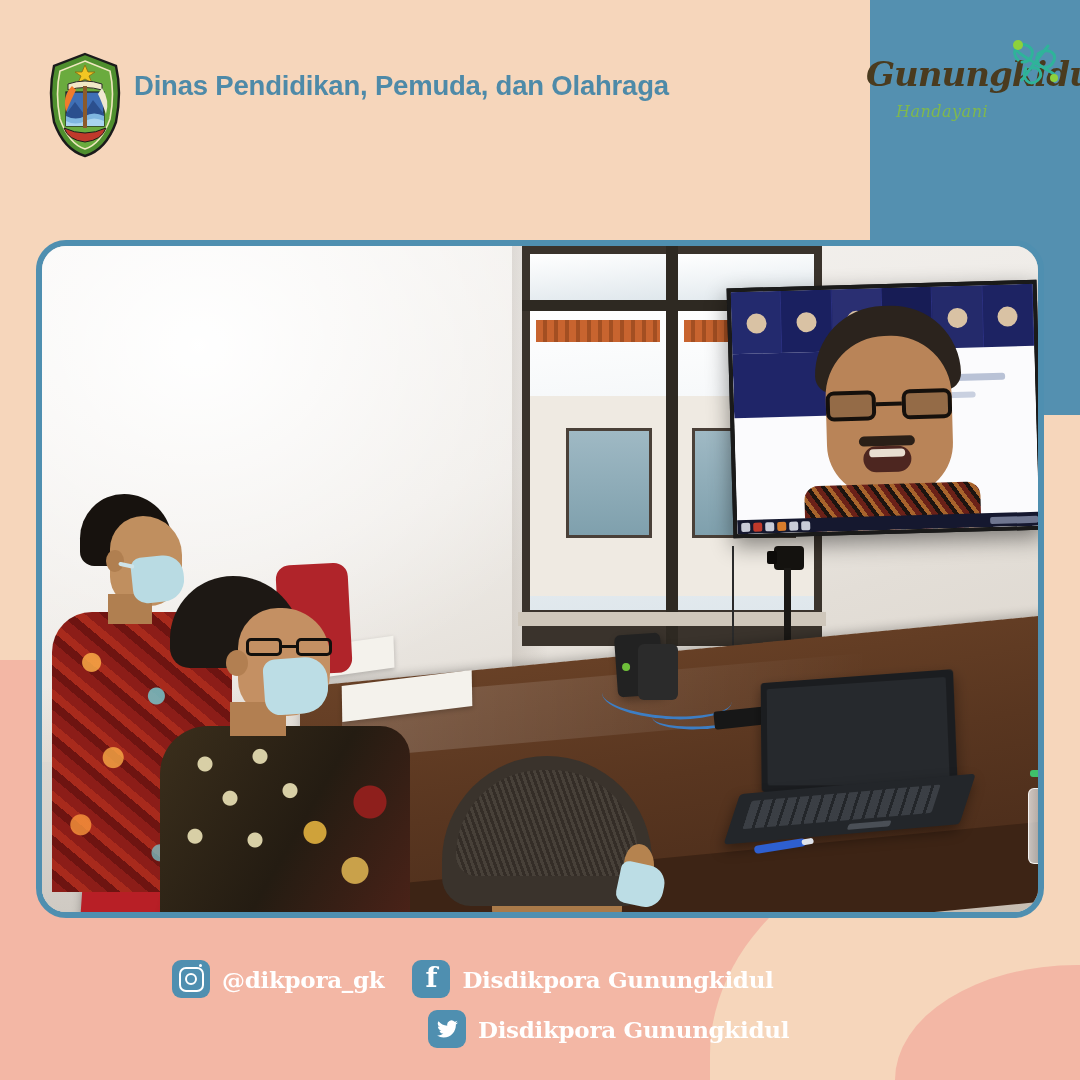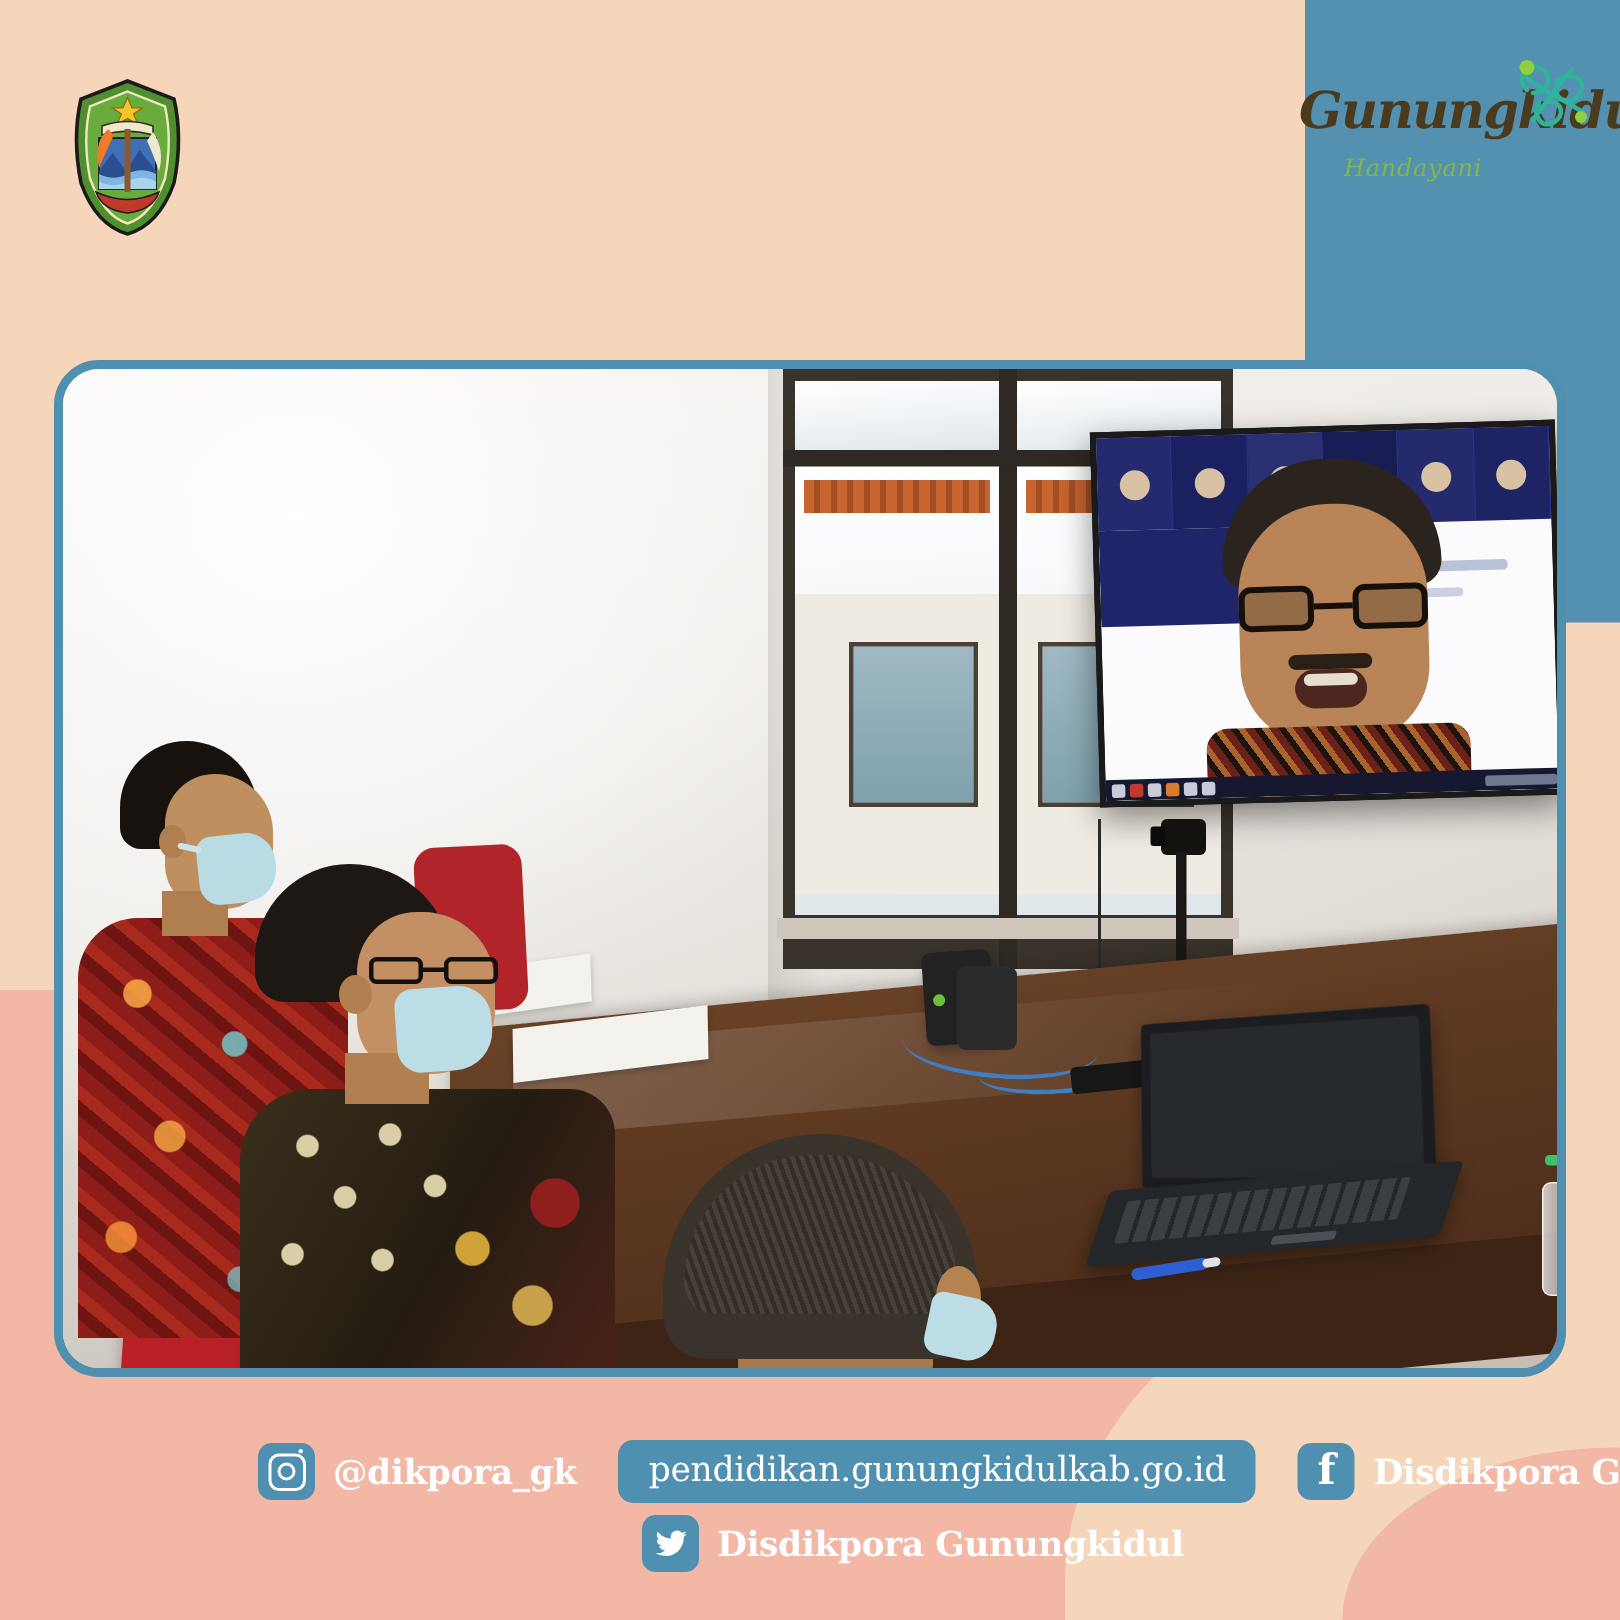--- a/index.html
+++ b/index.html
@@ -291,20 +291,21 @@
       <polygon points="22,62 31,50 40,62 49,48 60,62 60,74 22,74" fill="#2b4f8e"></polygon>
       <path d="M22 64 q10 5 19 0 q9 -5 19 0 v10 h-38 z" fill="#7fb6e0"></path>
       <path d="M22 69 q10 5 19 0 q9 -5 19 0 v5 h-38 z" fill="#a9d4ef"></path>
       <rect x="39" y="34" width="4" height="42" fill="#8b5a2b"></rect>
       <path d="M28 34 q-10 10 -6 26 q6 -14 10 -22 z" fill="#f07c2b"></path>
       <path d="M58 36 q8 12 4 26 q-5 -14 -8 -20 z" fill="#eee8d0"></path>
       <path d="M20 76 q21 10 42 0 q-4 12 -21 14 q-17 -2 -21 -14 z" fill="#c0392b" stroke="#1b1b1b" stroke-width="1"></path>
     </svg>
 
     <div class="org-title">
+      <span>Dinas Pendidikan, Pemuda, dan Olahraga</span>
     </div>
 
     <div class="gk-logo">
       <div class="gk-word">Gunungkidul</div>
       <div class="gk-tag">Handayani</div>
       <svg class="gk-flourish" viewBox="0 0 60 56">
         <g fill="none" stroke-width="3" stroke-linecap="round">
           <path d="M14 26 C6 18 14 6 24 12 C32 17 28 28 18 28" stroke="#2fb39a"></path>
           <path d="M34 20 C44 12 56 20 48 30 C42 37 32 32 33 23" stroke="#2fb39a"></path>
           <path d="M22 34 C16 44 26 54 34 46 C40 40 35 32 27 34" stroke="#2fb39a"></path>
@@ -473,21 +474,20 @@
     </div>
   </div>
 
   <div class="footer">
 
     <div class="frow frow1">
       <span class="sicon">
           <span class="ig-ig"></span>
         </span>
       <span class="slabel">@dikpora_gk</span>
-      <span class="urlbtn">pendidikan.gunungkidulkab.go.id</span>
       <span class="gapfb">
         <span class="sicon">
             <span class="ig-fb">f</span>
           </span>
         <span class="slabel">Disdikpora Gunungkidul</span>
       </span>
     </div>
 
     <div class="frow frow2">
       <span class="sicon">

